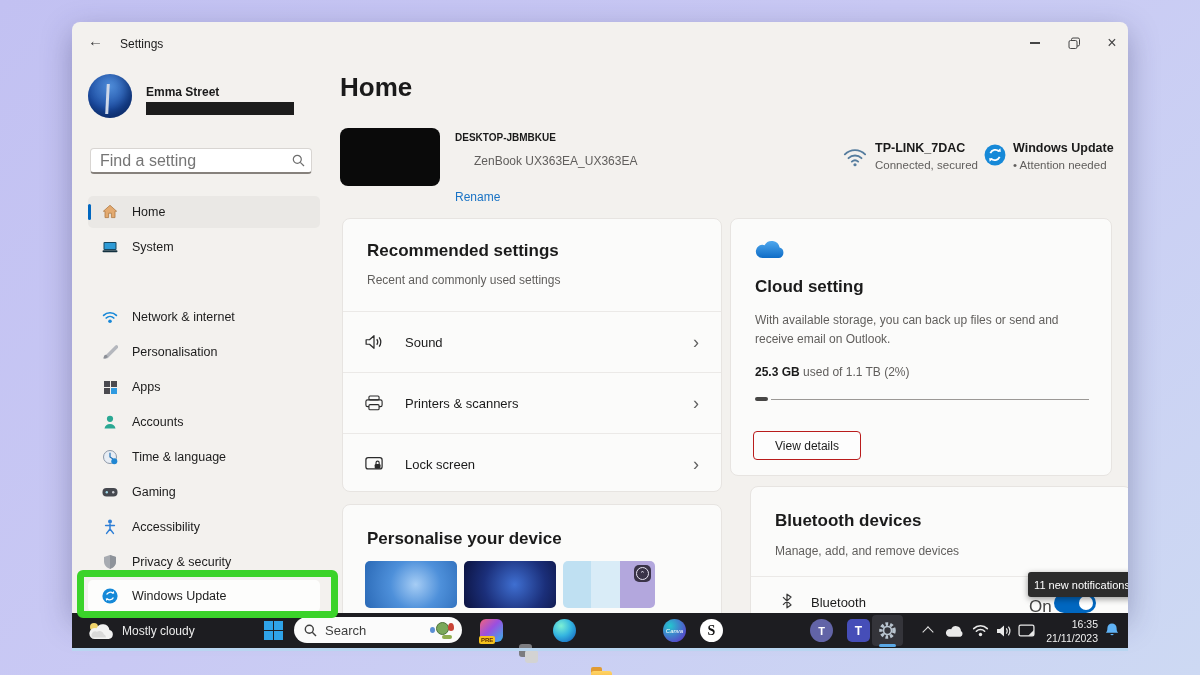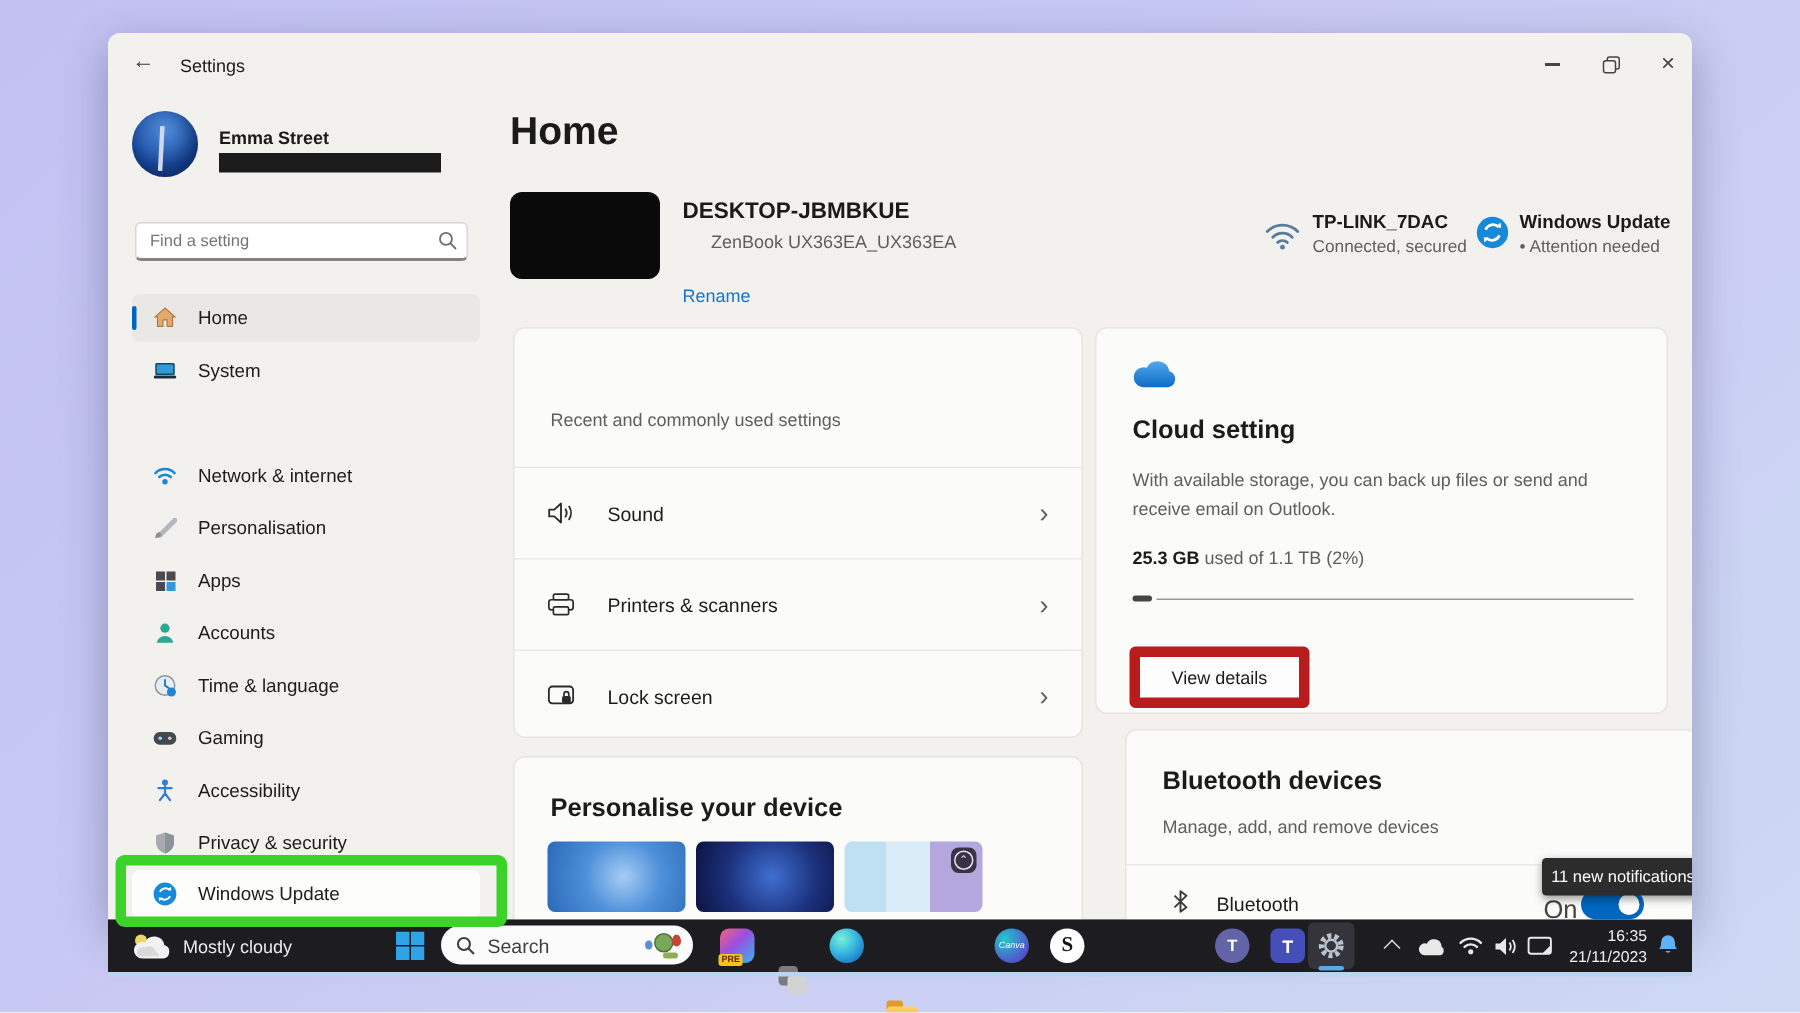--- a/index.html
+++ b/index.html
@@ -12,49 +12,49 @@
     border-radius:8px 8px 0 0;overflow:hidden;box-shadow:0 10px 30px rgba(40,40,90,.35)}
   .titlebar-text{font-size:12px;color:#1b1b1b}
   .winctl{display:flex;align-items:center;justify-content:center;width:34px;height:26px;color:#454545;cursor:default}
   
   #avatar{left:16px;top:52px;width:44px;height:44px;border-radius:50%;overflow:hidden;
     background:radial-gradient(circle at 50% 28%,#4f8cd8,#1c4da3 62%,#123a85);box-shadow:inset -4px -6px 10px rgba(0,20,60,.45)}
   #avatar::after{content:"";position:absolute;left:18px;top:10px;width:3px;height:30px;background:#cfd8e8;transform:rotate(3deg)}
   .redact{background:#1c1c1c}
   .find{left:18px;top:126px;width:222px;height:26px}
   .find input{width:100%;height:100%;box-sizing:border-box;border:1px solid #d8d5d2;border-bottom:2px solid #86817c;
-    border-radius:4px;padding:0 26px 0 9px;font-size:11px;font-family:"Liberation Sans",sans-serif;color:#222;background:#fff;outline:none}
+    border-radius:4px;padding:0 26px 0 9px;font-size:16px;font-family:"Liberation Sans",sans-serif;color:#222;background:#fff;outline:none}
   .nav-item{position:absolute;left:16px;width:232px;height:32px;display:flex;align-items:center;gap:14px;
     padding-left:14px;box-sizing:border-box;border-radius:5px;font-size:12.5px;color:#1c1c1c;cursor:default}
   .nav-item.sel{background:#eae8e5}
   .nav-item.wu{background:#fdfdfc}
   .nav-ind{position:absolute;left:0;top:8px;width:3px;height:16px;border-radius:2px;background:#0067c0}
   .nav-ico{width:16px;height:16px;display:flex;align-items:center;justify-content:center;flex:none}
   
   .page-title{font-size:26px;font-weight:700;color:#1a1a1a}
-  .devname{font-size:15px;font-weight:700;color:#1a1a1a}
+  .devname{font-size:10px;font-weight:700;color:#1a1a1a}
   .sub{font-size:12px;color:#605e5c}
   .link{font-size:12px;color:#1973c5}
   .hdr-b{font-size:12.5px;font-weight:700;color:#1a1a1a}
   .hdr-s{font-size:11.5px;color:#605e5c}
   .card{position:absolute;background:#fbfbfa;border:1px solid #e7e4e1;border-radius:8px;box-sizing:border-box}
   .card-title{font-size:17px;font-weight:700;color:#1b1b1b}
   .set-row{position:absolute;left:0;width:100%;height:61px;border-top:1px solid #ebe9e7;display:flex;align-items:center;
     padding:0 22px;box-sizing:border-box;gap:22px;font-size:13px;color:#1b1b1b;cursor:default}
   .chev{margin-left:auto;color:#616161;font-size:18px;line-height:1}
   .thumb{position:absolute;top:56px;width:92px;height:47px;border-radius:5px;overflow:hidden;cursor:default}
   .t1{background:radial-gradient(circle at 55% 50%,#a6cdf5 0%,#4e90da 45%,#2a69b6 100%)}
   .t2{background:radial-gradient(circle at 55% 50%,#3f6fd1 0%,#1b2f7a 55%,#0c1340 100%)}
   .t3{background:linear-gradient(90deg,#bfe0f2 0 30%,#d9ecf7 30% 62%,#b3a7dd 62% 100%)}
   .t3-ico{position:absolute;right:4px;top:4px;width:17px;height:17px;border-radius:5px;background:#3a3348;
     color:#e8e4f2;display:flex;align-items:center;justify-content:center;font-size:9px}
   .t3-ico span{border:1px solid #e8e4f2;border-radius:50%;width:11px;height:11px;display:flex;align-items:center;justify-content:center;font-size:7px;line-height:1}
   .progress-track{position:absolute;height:1px;background:#9b9895}
   .progress-fill{position:absolute;width:13px;height:4px;border-radius:2px;background:#474645}
-  .btn{position:absolute;background:#fdfdfd;border:7px solid #b91c1c;border-radius:4px;font-size:12px;color:#1b1b1b;
+  .btn{position:absolute;background:#fdfdfd;border:1px solid #b91c1c;border-radius:4px;font-size:12px;color:#1b1b1b;
     display:flex;align-items:center;justify-content:center;cursor:default}
   .toggle{position:absolute;width:42px;height:20px;border-radius:10px;background:#0067c0}
   .toggle::after{content:"";position:absolute;right:3px;top:3px;width:14px;height:14px;border-radius:50%;background:#fff}
   #tooltip{position:absolute;left:956px;top:550px;width:108px;height:25px;background:#2c2c2c;border-radius:3px;
     color:#fff;font-size:11px;display:flex;align-items:center;justify-content:center;z-index:45;box-shadow:0 2px 6px rgba(0,0,0,.4)}
   
   #annot{position:absolute;left:77px;top:570px;width:247px;height:34px;border:7px solid #3bd32a;border-radius:6px;z-index:60;pointer-events:none}
   
   #taskbar{position:absolute;left:72px;top:613px;width:1056px;height:35px;background:#1d1d21;z-index:55}
   #strip{position:absolute;left:72px;top:648px;width:1056px;height:3px;background:#b9d6f1;z-index:55}
@@ -250,20 +250,21 @@
             <path d="M4.6 6.6A4 4 0 0 1 11 5.3"></path>
             <path d="M11.4 9.4A4 4 0 0 1 5 10.7"></path>
           </g>
           <path d="M11.9 3.1l.3 2.7-2.6-.6z" fill="#fff"></path>
           <path d="M4.1 12.9l-.3-2.7 2.6.6z" fill="#fff"></path>
         </svg></span>
     <span class="abs hdr-b" style="left:941px;top:119px">Windows Update</span>
     <span class="abs hdr-s" style="left:941px;top:137px"><span>•</span> <span>Attention needed</span></span>
 
     <div class="card" style="left:270px;top:196px;width:380px;height:274px">
+      <span class="abs card-title" style="left:24px;top:22px">Recommended settings</span>
       <span class="abs sub" style="left:24px;top:54px">Recent and commonly used settings</span>
       <div class="set-row" style="top:92px">
         <svg width="18" height="16" viewBox="0 0 16 14">
             <path d="M1 5h3l4-3.6v11.2L4 9H1z" fill="none" stroke="#2b2b2b" stroke-width="1.1" stroke-linejoin="round"></path>
             <path d="M10.5 4.5a4.4 4.4 0 0 1 0 5" fill="none" stroke="#2b2b2b" stroke-width="1.1"></path>
             <path d="M12.6 2.8a7.4 7.4 0 0 1 0 8.4" fill="none" stroke="#2b2b2b" stroke-width="1.1"></path>
           </svg>
         <span>Sound</span>
         <span class="chev">›</span>
       </div>

